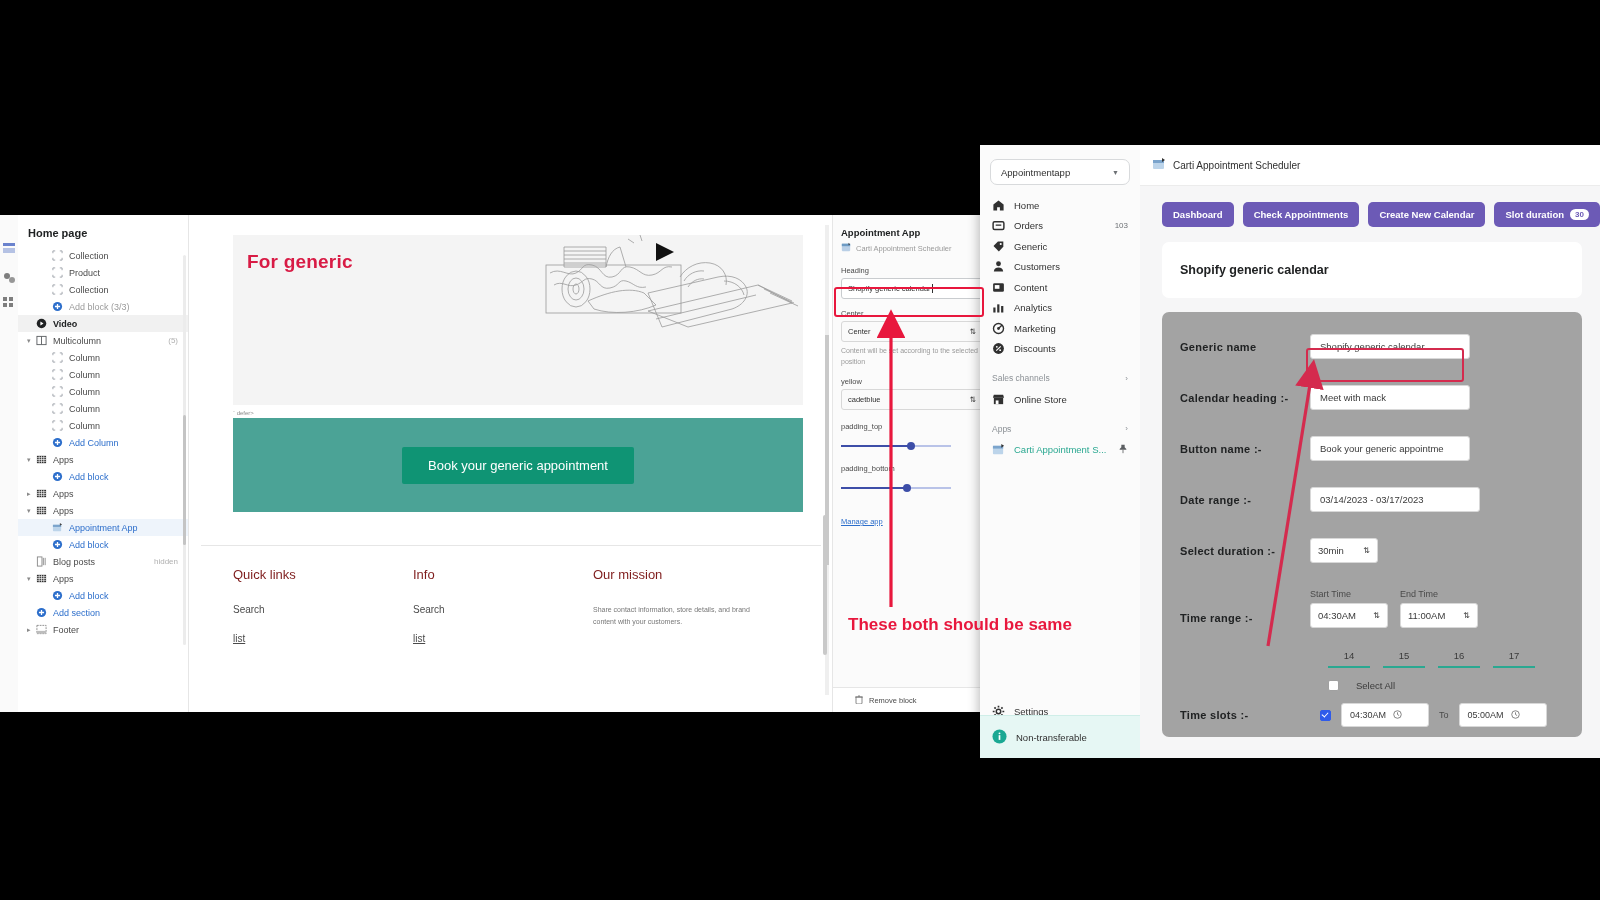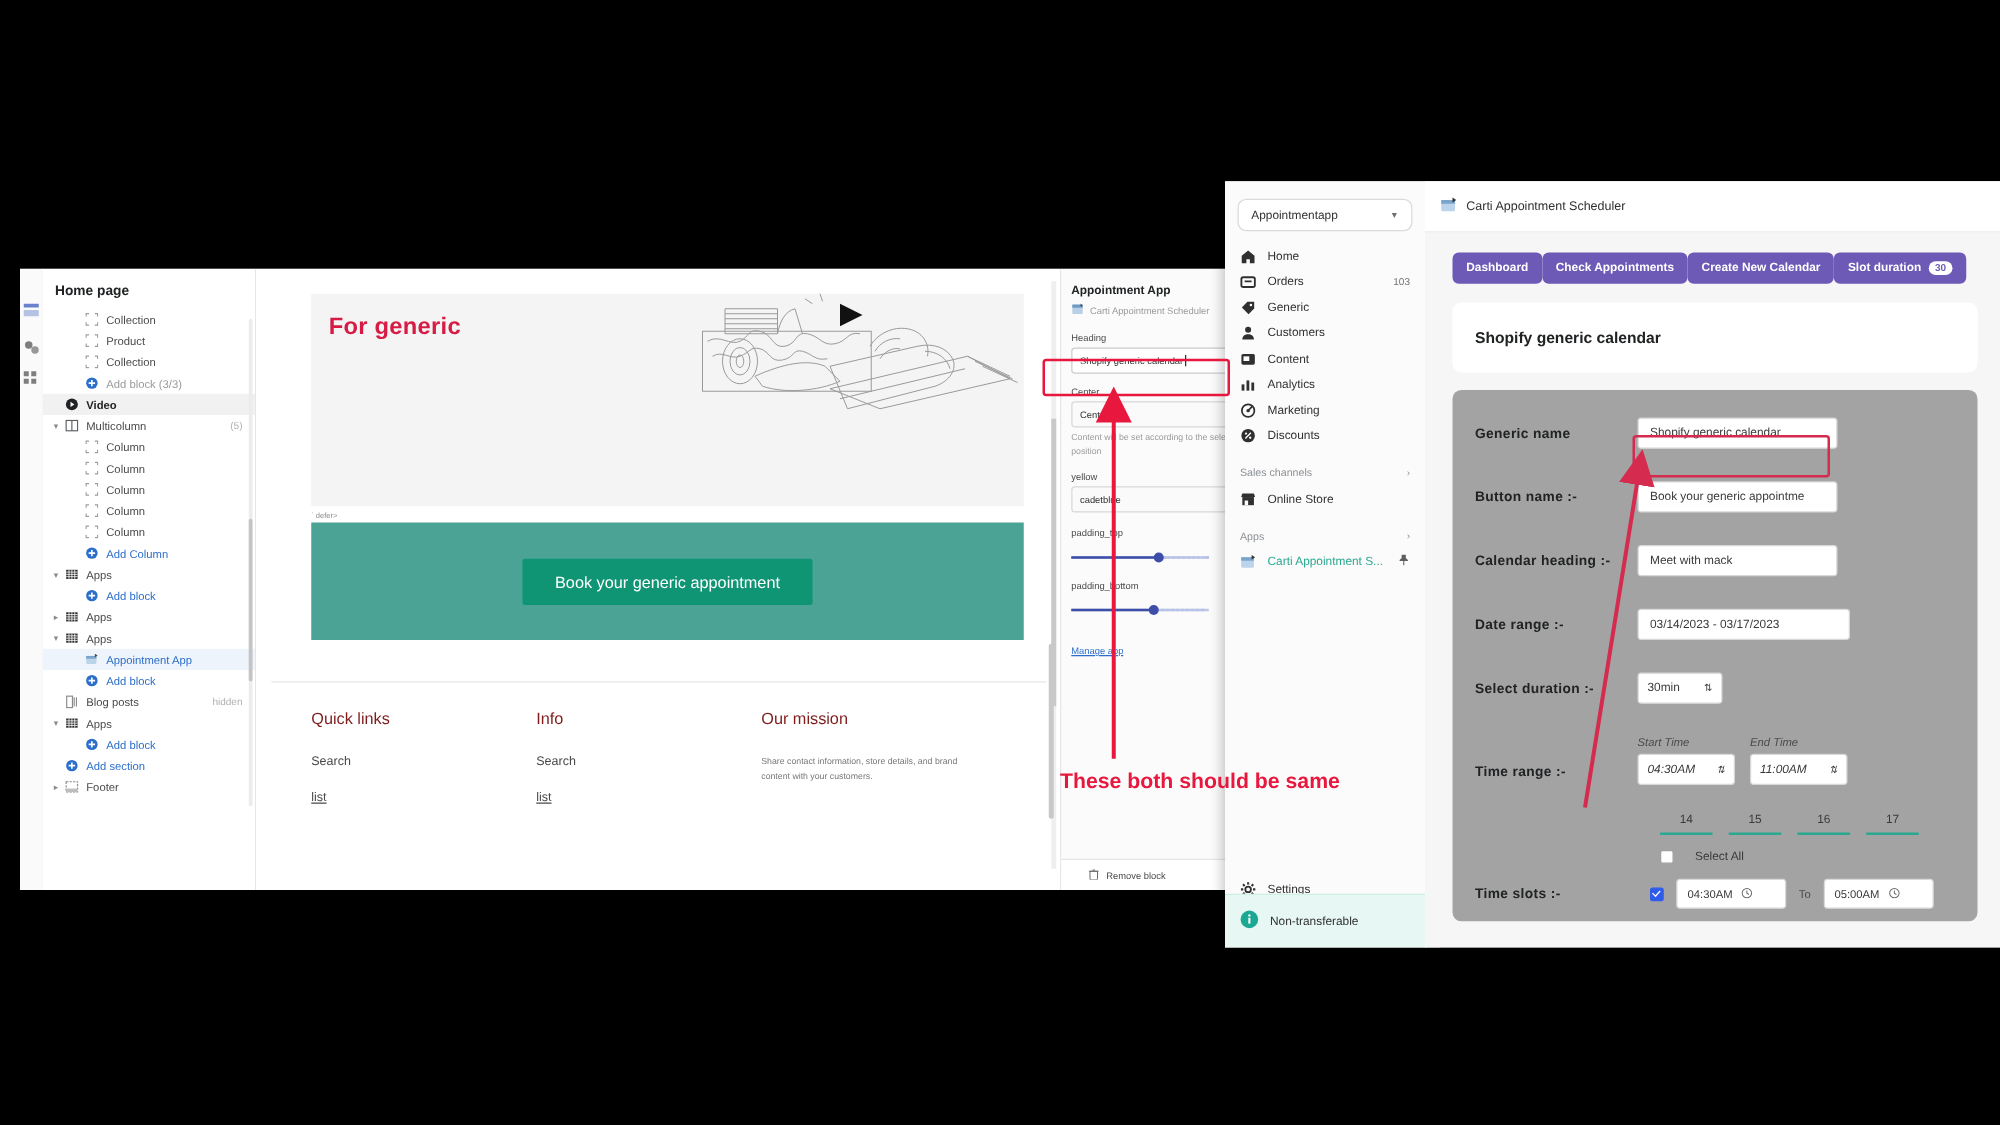--- a/index.html
+++ b/index.html
@@ -1,20 +1,20 @@
 <!DOCTYPE html>
 <html><head>
 <meta charset="utf-8">
 <style>
   html,body{margin:0;padding:0;background:#000;}
   body{width:1600px;height:900px;overflow:hidden;font-family:"Liberation Sans",sans-serif;}
   #stage{position:relative;width:1600px;height:900px;background:#000;}
 
   
-  #theme-window{position:absolute;left:16px;top:215px;width:990px;height:497px;background:#fff;overflow:hidden;}
+  #theme-window{position:absolute;left:0;top:215px;width:990px;height:497px;background:#fff;overflow:hidden;}
   #icon-rail{position:absolute;left:0;top:0;width:18px;height:497px;background:#fafafa;border-right:1px solid #e3e3e3;}
   .rail-icon{position:absolute;left:2px;width:14px;height:14px;opacity:.75;}
 
   #theme-sidebar{position:absolute;left:18px;top:0;width:170px;height:497px;background:#fff;border-right:1px solid #e6e6e6;}
   #theme-sidebar .sb-title{font-size:11px;font-weight:bold;color:#202223;padding:12px 10px 8px 10px;}
   .sb-scroll{position:relative;height:440px;overflow:hidden;}
   .sb-row{display:flex;align-items:center;height:17px;padding-left:10px;font-size:9px;color:#4a4a4a;white-space:nowrap;}
   .sb-row.ind1{padding-left:34px;}
   .sb-row.ind0{padding-left:18px;}
   .sb-row.sel{background:#f1f1f1;font-weight:bold;color:#202223;}
@@ -75,21 +75,21 @@
   .nav-badge{margin-left:auto;margin-right:12px;font-size:8px;color:#6d7175;}
   .nav-group{display:flex;align-items:center;height:22px;padding:0 12px 0 12px;font-size:8.5px;color:#8c9196;margin-top:8px;}
   .nav-group .chev{margin-left:auto;font-size:8px;color:#8c9196;}
   .nav-item.active{color:#2aa891;}
   .nav-item .pin{margin-left:auto;margin-right:12px;}
   #nav-settings{position:absolute;left:0;bottom:36px;width:160px;}
   #nav-nontransfer{position:absolute;left:0;bottom:0;width:160px;height:42px;background:#e6f7f4;border-top:1px solid #cfeee8;display:flex;align-items:center;padding-left:12px;gap:9px;font-size:9.5px;color:#303030;}
 
   #admin-main{position:absolute;left:160px;top:0;width:460px;height:613px;background:#f6f6f7;}
   #admin-topbar{height:40px;background:#fff;border-bottom:1px solid #ececec;display:flex;align-items:center;gap:7px;padding-left:12px;font-size:10px;color:#303030;}
-  #btnrow{display:flex;gap:0;padding:16px 0 0 22px;}
+  #btnrow{display:flex;gap:0;padding:16px 0 0 22px;justify-content:space-between;}
   .pbtn{background:#6c5ab6;color:#fff;font-size:9.5px;font-weight:bold;border-radius:5px;padding:7px 11px;white-space:nowrap;display:flex;align-items:center;gap:6px;}
   .pbtn .bdg{background:#fff;color:#6c5ab6;border-radius:9px;font-size:8px;padding:1px 5px;}
   #card-title{margin:15px 18px 0 22px;background:#fff;border-radius:7px;height:56px;display:flex;align-items:center;padding-left:18px;font-size:12.5px;font-weight:bold;color:#202223;}
   #card-form{margin:14px 18px 0 22px;background:#a3a3a3;border-radius:7px;padding:22px 0 10px 0;position:relative;}
   .frow{display:flex;align-items:center;margin-bottom:26px;padding-left:18px;}
   .flabel{width:130px;font-size:11px;font-weight:bold;color:#202223;letter-spacing:.3px;}
   .finput{height:23px;border:1px solid #d8d8d8;border-radius:3px;background:#fff;display:flex;align-items:center;padding:0 9px;font-size:9.5px;color:#3a3a3a;}
   .fselect{height:23px;border:1px solid #d8d8d8;border-radius:3px;background:#fff;display:flex;align-items:center;justify-content:space-between;padding:0 7px;font-size:9.5px;color:#3a3a3a;gap:8px;}
   .stack-lbl{font-size:9px;color:#4a4a4a;margin-bottom:4px;}
   #day-strip{display:flex;gap:13px;padding-left:166px;margin-bottom:12px;}
@@ -620,51 +620,51 @@
       <div id="card-form">
 
         <div class="frow">
           <div class="flabel">Generic name</div>
           <div class="finput" style="width:140px;">
             <span>Shopify generic calendar</span>
           </div>
         </div>
 
         <div class="frow">
+          <div class="flabel">Calendar heading :-</div>
+          <div class="finput" style="width:140px;">
+            <span>Meet with mack</span>
+          </div>
+        </div>
+
+        <div class="frow">
           <div class="flabel">Button name :-</div>
           <div class="finput" style="width:140px;overflow:hidden;">
             <span style="white-space:nowrap;">Book your generic appointme</span>
-          </div>
-        </div>
-
-        <div class="frow">
-          <div class="flabel">Calendar heading :-</div>
-          <div class="finput" style="width:140px;">
-            <span>Meet with mack</span>
           </div>
         </div>
 
         <div class="frow">
           <div class="flabel">Date range :-</div>
           <div class="finput" style="width:150px;">
             <span>03/14/2023 - 03/17/2023</span>
           </div>
         </div>
 
         <div class="frow">
           <div class="flabel">Select duration :-</div>
           <div class="fselect" style="width:52px;">
             <span>30min</span>
             <span style="font-size:8px;">⇅</span>
           </div>
         </div>
 
         <div class="frow" style="align-items:flex-end;margin-bottom:22px;">
           <div class="flabel" style="padding-bottom:4px;">Time range :-</div>
-          <div style="display:flex;gap:12px;font-style:italic;">
+          <div style="display:flex;gap:12px;">
             <div>
               <div class="stack-lbl">Start Time</div>
               <div class="fselect" style="width:62px;">
                 <span>04:30AM</span>
                 <span style="font-size:8px;">⇅</span>
               </div>
             </div>
             <div>
               <div class="stack-lbl">End Time</div>
               <div class="fselect" style="width:62px;">

